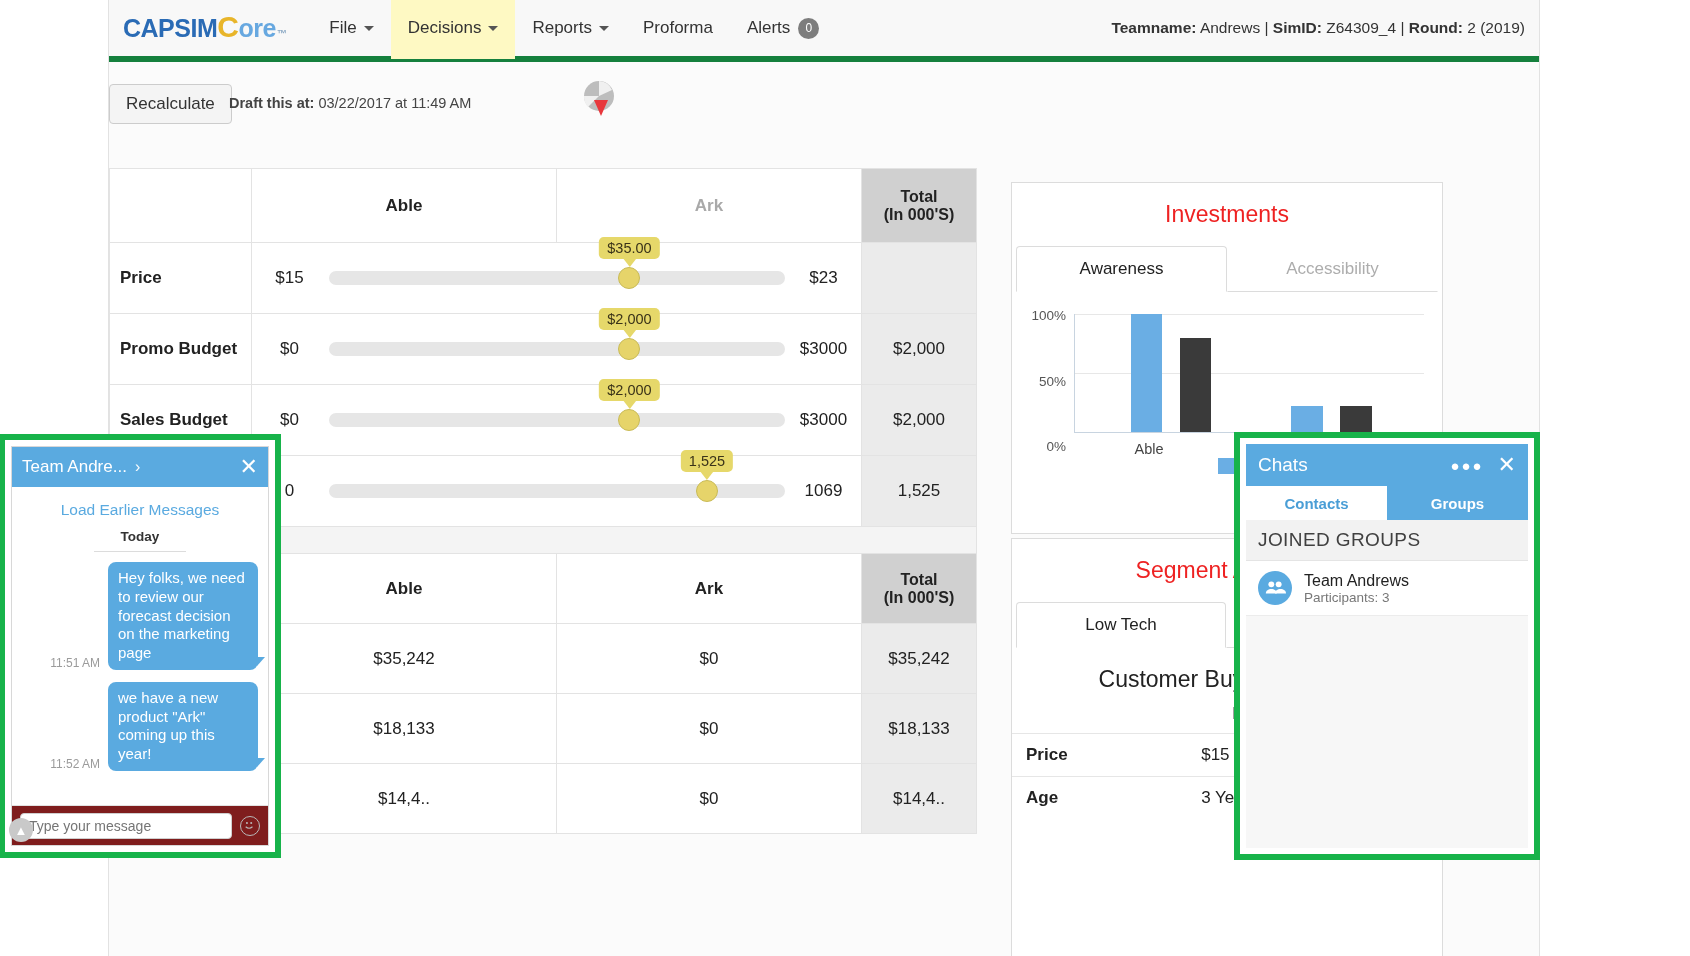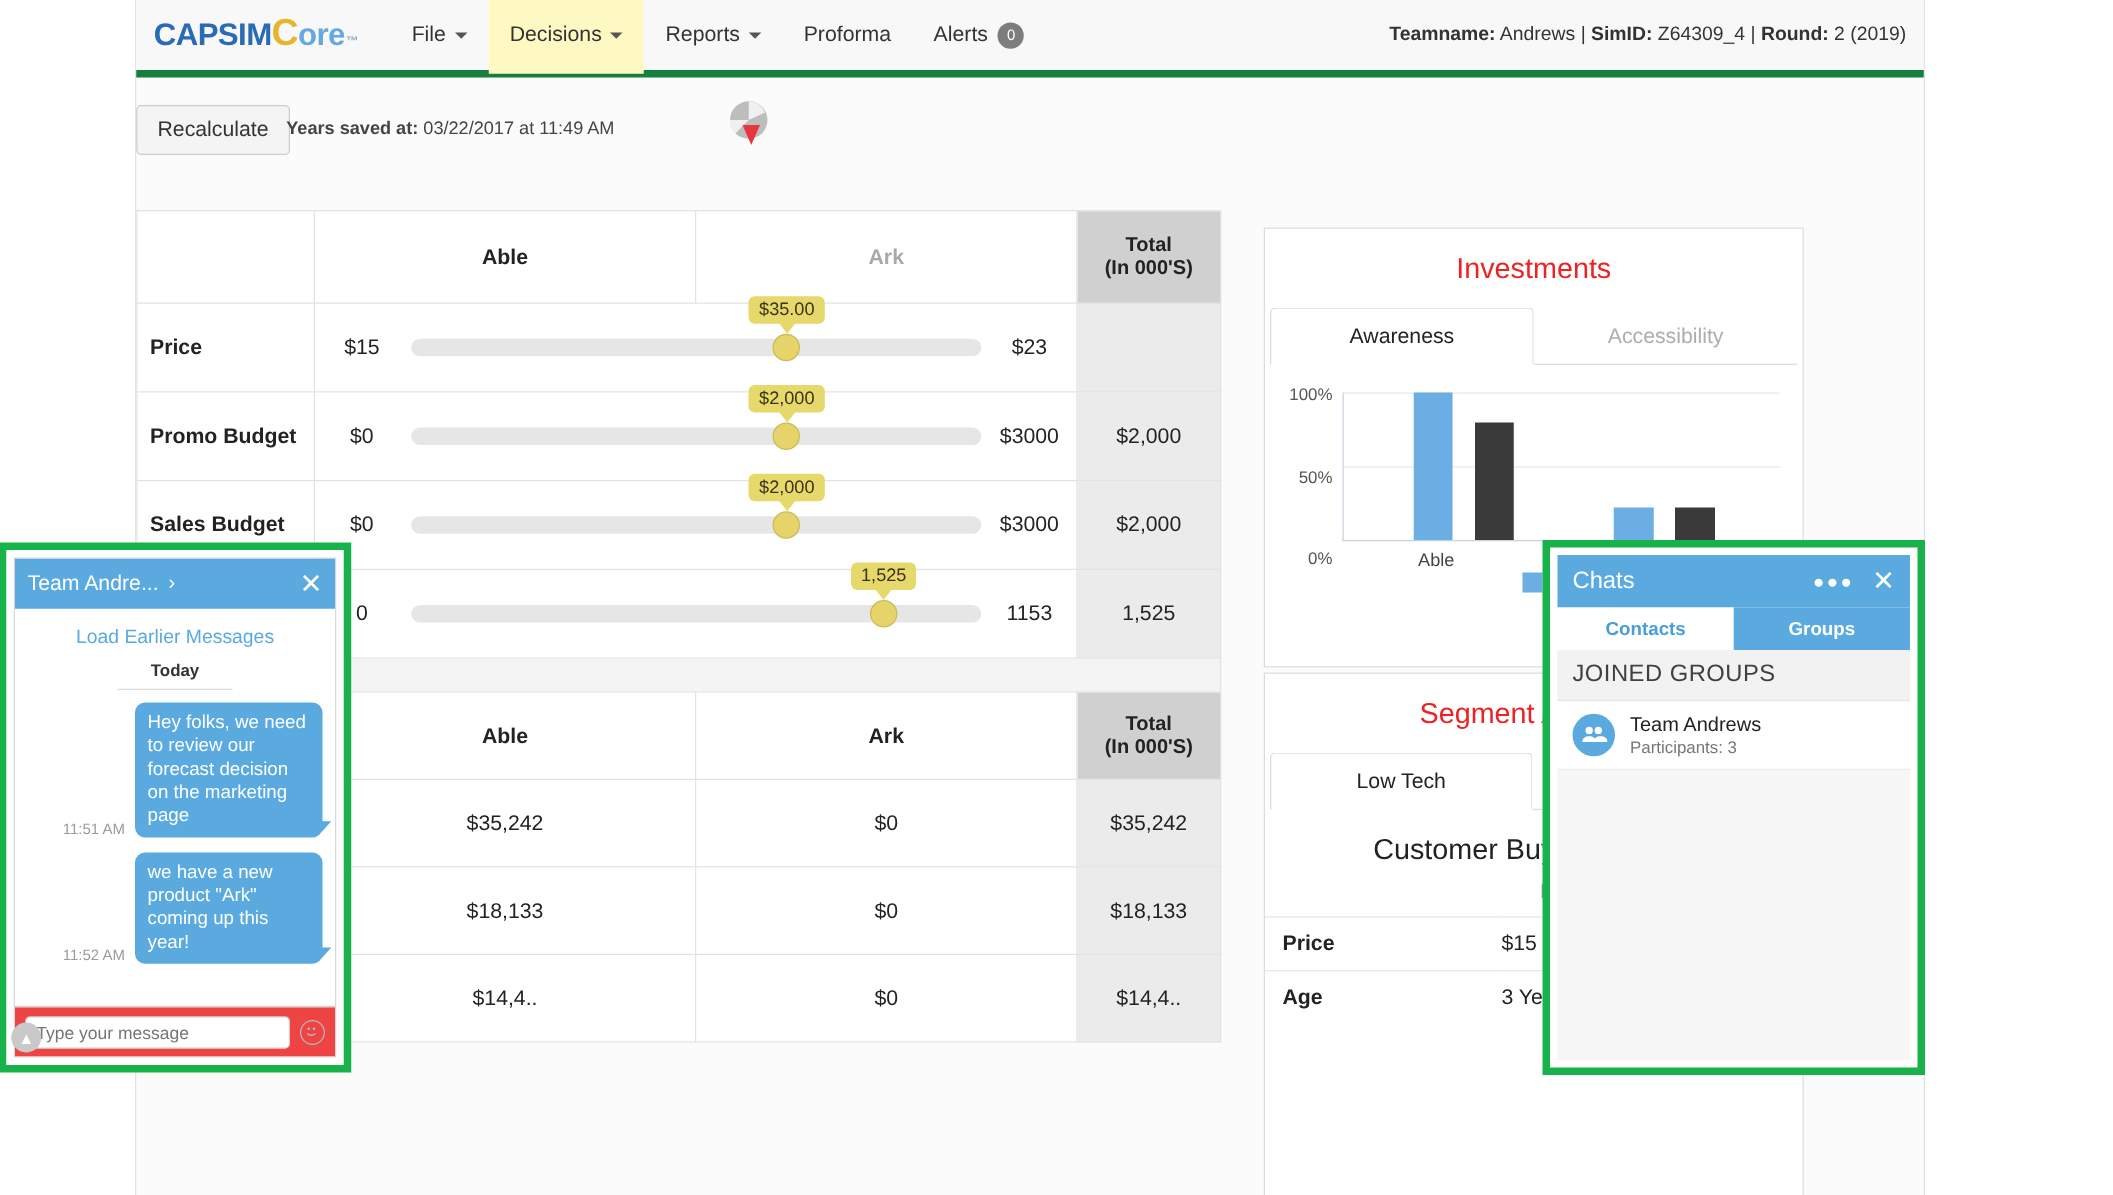--- a/index.html
+++ b/index.html
@@ -142,21 +142,21 @@
   .load-earlier { text-align:center; color:#5aaae0; font-size:15.5px; padding:6px 0 10px; cursor:pointer;}
   .daysep { text-align:center; font-size:13.5px; font-weight:bold; color:#333; }
   .daysep-line { width:92px; height:1px; background:#dcdcdc; margin:7px auto 10px auto;}
   .msg-row { display:flex; align-items:flex-end; justify-content:flex-end; margin-bottom:12px; }
   .msg-time { font-size:12px; color:#9b9b9b; margin-right:8px; flex:none; }
   .bub-out { background:#5aaae0; color:#fff; font-size:15px; line-height:1.25;
              border-radius:8px; padding:7px 10px; max-width:150px; position:relative;}
   .bub-out:after{content:"";position:absolute;right:-7px;bottom:4px;
              border-top:9px solid #5aaae0;border-right:8px solid transparent;}
   .chat-foot { height:40px; border-top:1px solid #e2e2e2; display:flex; align-items:center;
-               padding:0 8px; gap:8px; background:#ef4444;}
+               padding:0 8px; gap:8px; background:#7f1d1d;}
   .msg-input { flex:1; height:26px; border:1px solid #cfcfcf; border-radius:4px;
                font-size:14px; padding:0 8px; color:#999; font-family:"Liberation Sans",sans-serif;}
   .smiley { width:20px;height:20px;border-radius:50%;border:1.5px solid #b9b9b9; position:relative; flex:none;}
   .up-circle { position:absolute; left:4px; bottom:10px; width:24px;height:24px;border-radius:50%;
                background:#c9c9c9;color:#fff;display:flex;align-items:center;justify-content:center;
                font-size:13px; z-index:70;}
 
   
   .hl-right {
     position:absolute; left:1234px; top:432px; width:306px; height:428px;
@@ -232,21 +232,21 @@
         <span>|</span>
         <b>Round:</b>
         <span>2 (2019)</span>
       </div>
     </div>
 
     <div class="actionbar" style="margin-left:0;">
       <div style="position:absolute;left:0;top:0;width:100%;height:100%;">
         <div class="recalc-btn" style="left:0px;">Recalculate</div>
         <div class="draft">
-          <b>Years saved at:</b>
+          <b>Draft this at:</b>
           <span>03/22/2017 at 11:49 AM</span>
         </div>
         <div class="page-title-wrap">
           <span class="pie-icon">
             <svg width="46" height="46" viewBox="0 0 46 46">
               <circle cx="25" cy="20" r="15" fill="#bdbdbd"></circle>
               <path d="M25 20 L25 5 A15 15 0 0 1 38 14 Z" fill="#f0f0f0"></path>
               <path d="M25 20 L10 20 A15 15 0 0 0 14 31 Z" fill="#f0f0f0"></path>
               <path d="M20 24 L34 24 L27 40 Z" fill="#e8373c"></path>
             </svg>
@@ -320,21 +320,21 @@
 
             <tr>
               <td class="row-label"></td>
               <td class="slider-cell" colspan="2">
                 <div class="slider-wrap">
                   <span class="s-min">0</span>
                   <div class="track">
                     <div class="bubble" style="left:83%">1,525</div>
                     <div class="knob" style="left:83%"></div>
                   </div>
-                  <span class="s-max">1153</span>
+                  <span class="s-max">1069</span>
                 </div>
               </td>
               <td class="total-cell">1,525</td>
             </tr>
           </tbody>
         </table>
 
         <div class="strip"></div>
 
         <table class="fin">

